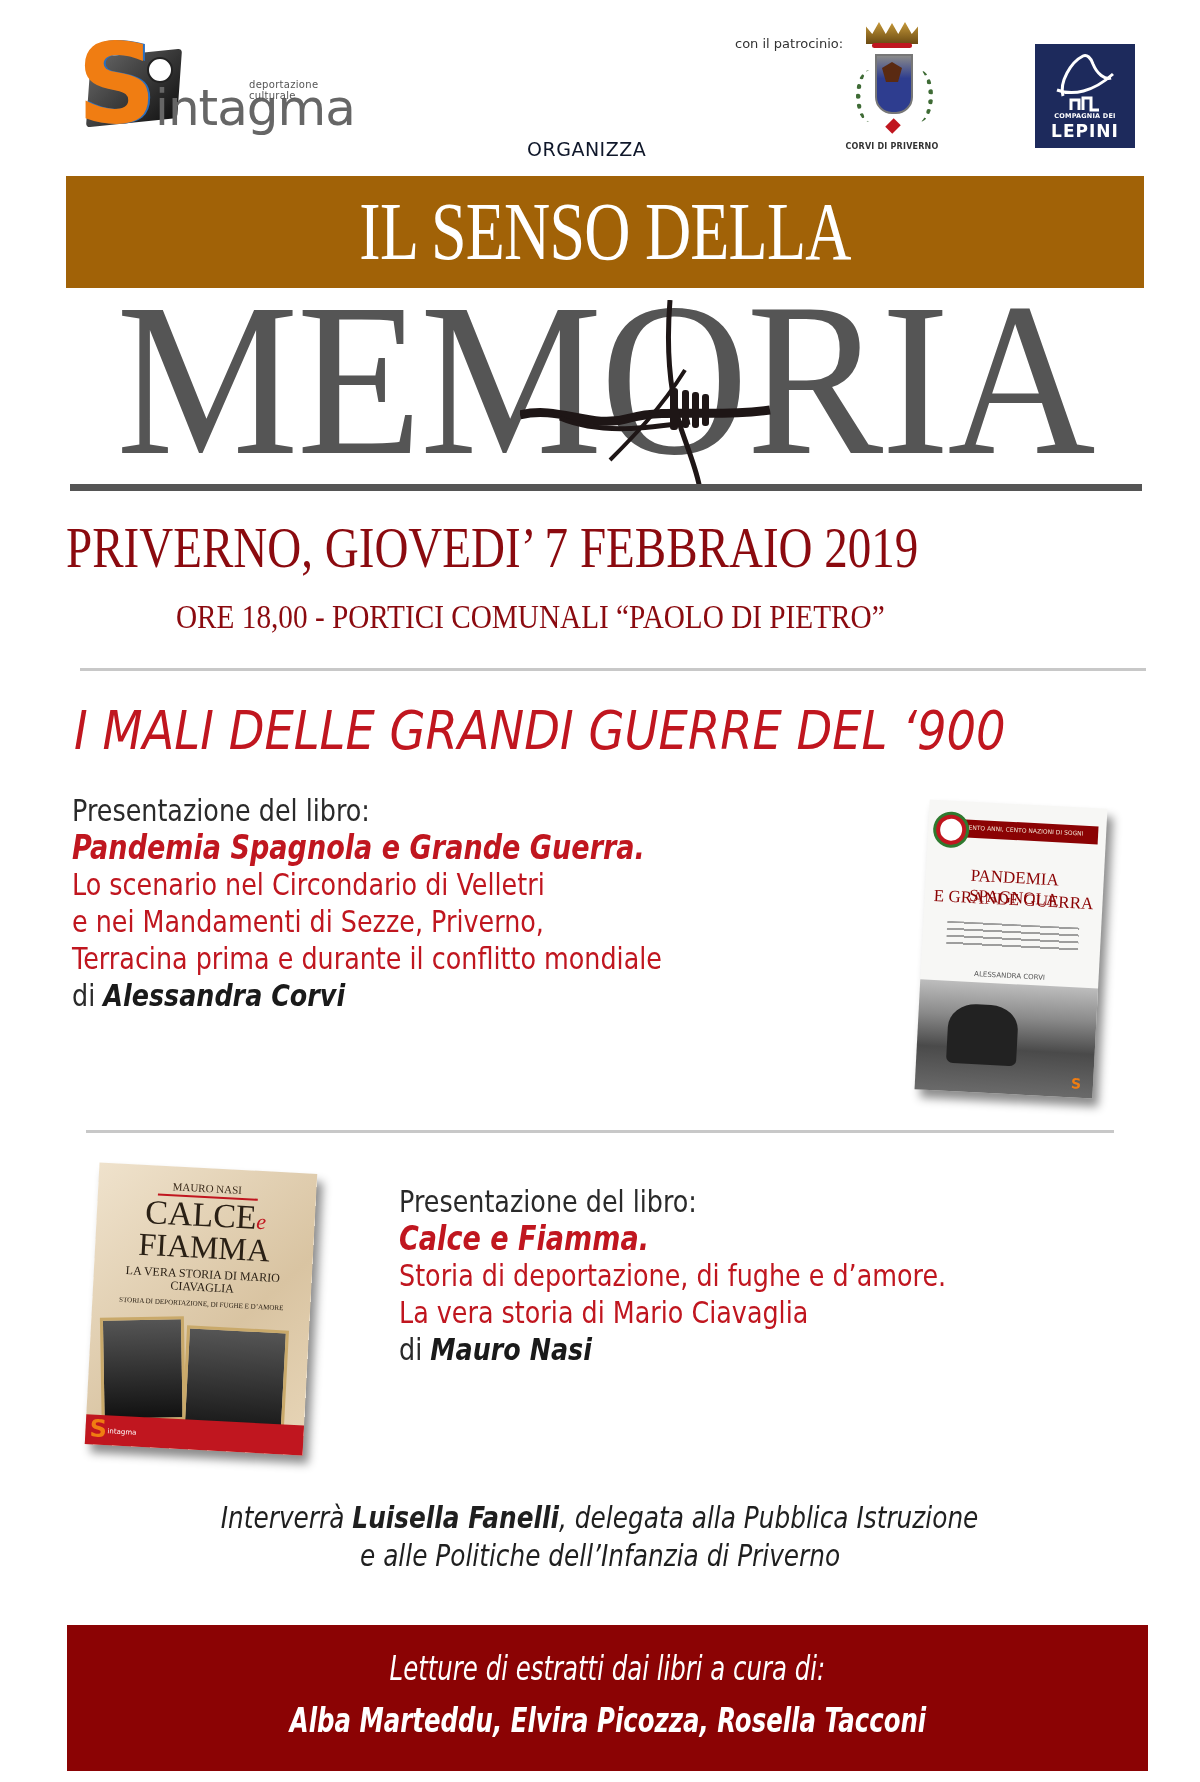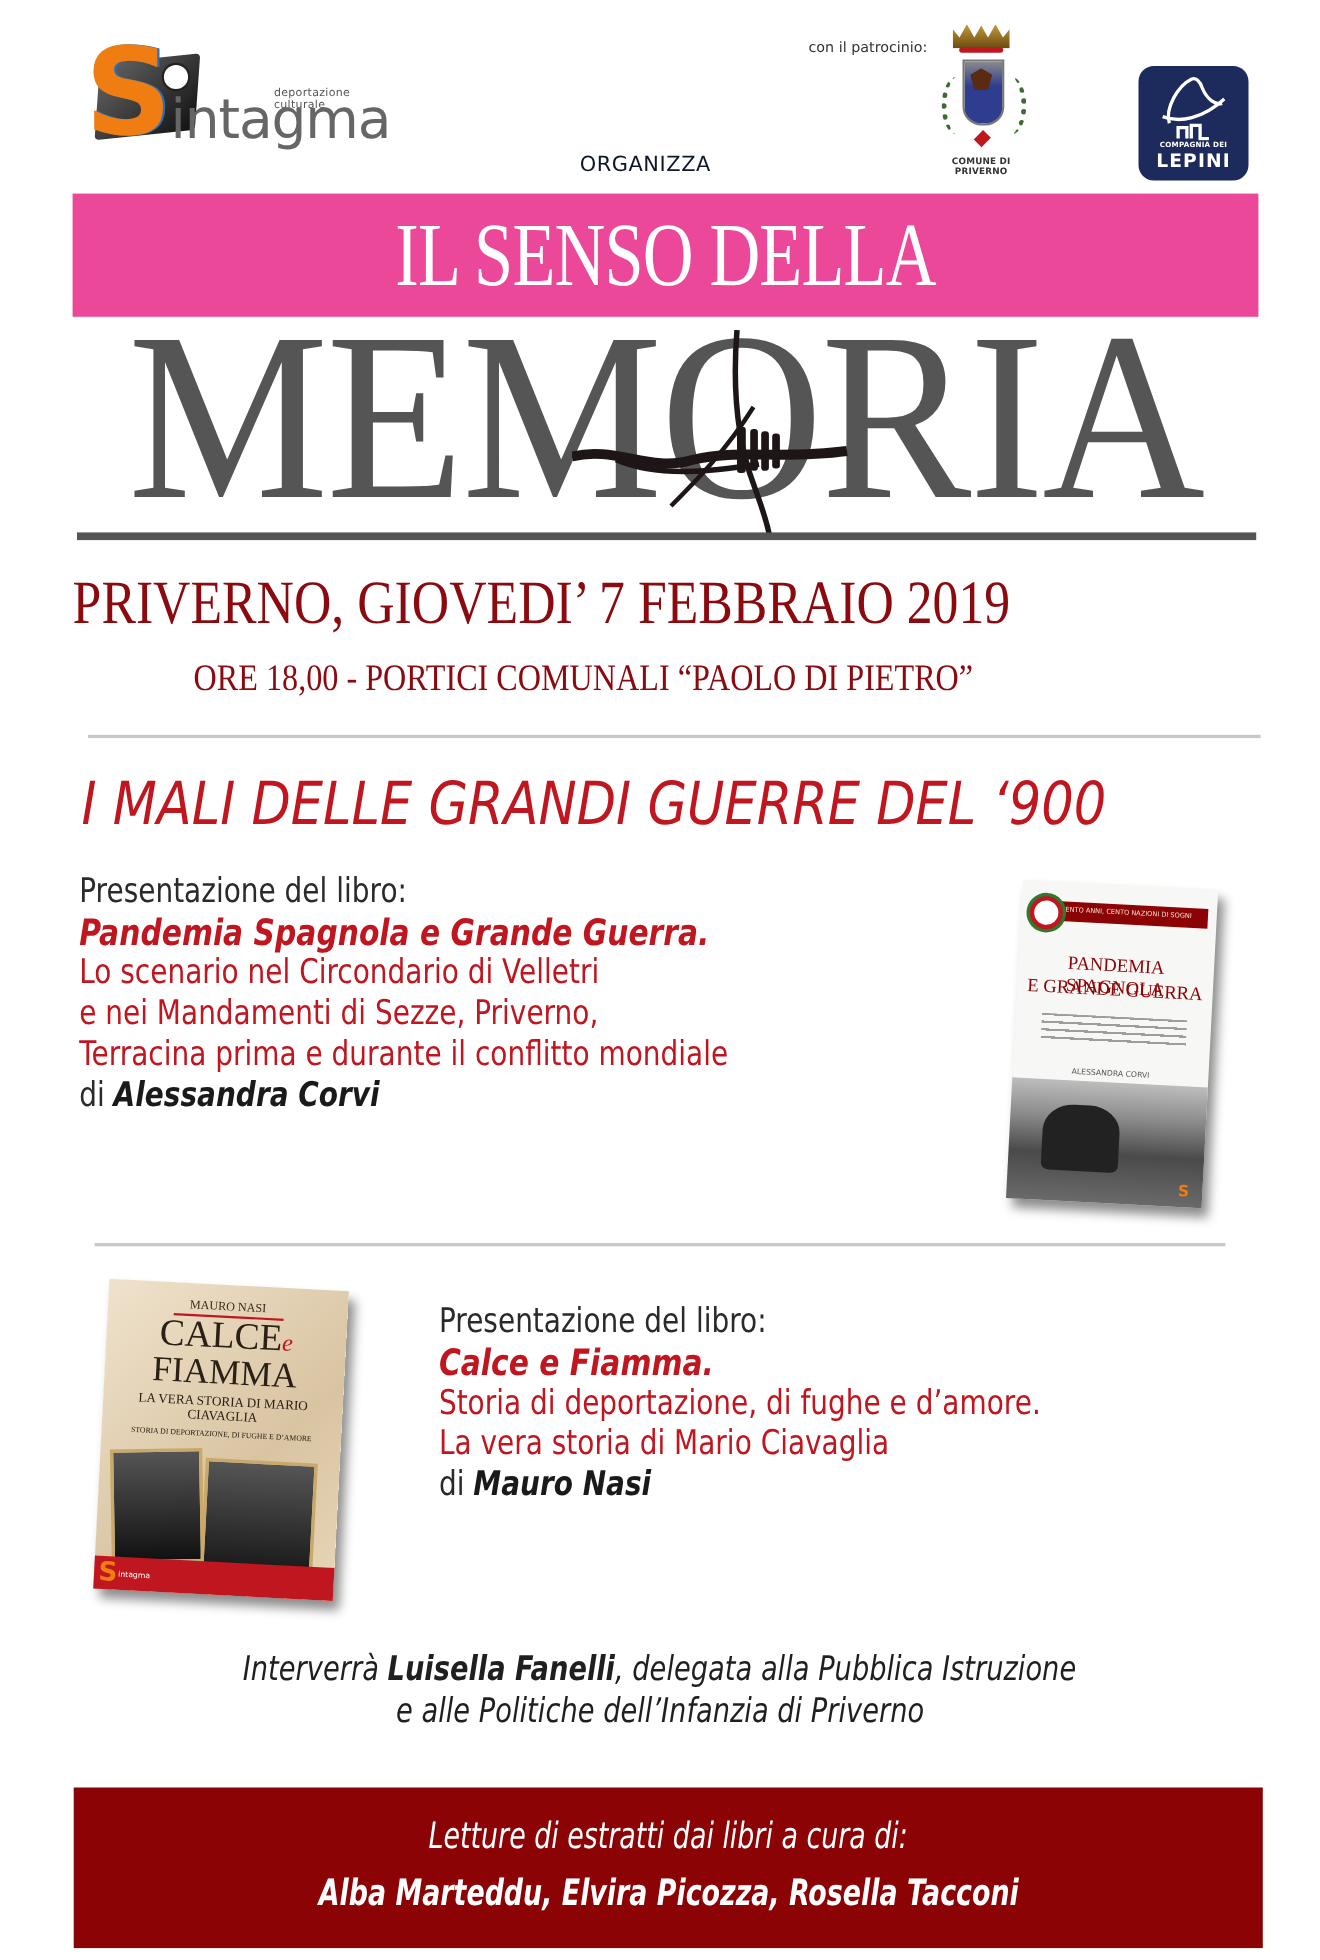--- a/index.html
+++ b/index.html
@@ -22,26 +22,26 @@
   #comune{left:850px;top:22px;width:84px;height:134px;}
   #comune .crown{position:absolute;left:16px;top:0;width:52px;height:22px;background:linear-gradient(#c79a3a,#6a4a12);clip-path:polygon(0 100%,0 20%,12% 55%,25% 0,38% 55%,50% 5%,62% 55%,75% 0,88% 55%,100% 20%,100% 100%);}
   #comune .crown-band{position:absolute;left:22px;top:21px;width:40px;height:5px;background:#c0161f;border-radius:3px;}
   #comune .shield{position:absolute;left:25px;top:32px;width:34px;height:56px;background:linear-gradient(#8a8a8a,#2e3d8f 40%,#2e3d8f);border:2px solid #777;border-radius:0 0 17px 17px;}
   #comune .eagle{position:absolute;left:32px;top:40px;width:20px;height:20px;background:#5a2a12;clip-path:polygon(50% 0,100% 30%,80% 100%,20% 100%,0 30%);}
   #comune .laurel-l{position:absolute;left:6px;top:48px;width:22px;height:52px;border-left:5px dotted #3e6b35;border-radius:50% 0 0 50%;}
   #comune .laurel-r{position:absolute;left:56px;top:48px;width:22px;height:52px;border-right:5px dotted #3e6b35;border-radius:0 50% 50% 0;}
   #comune .ribbon{position:absolute;left:38px;top:98px;width:10px;height:12px;background:#c0161f;transform:rotate(45deg);}
   #comune .label{position:absolute;left:-6px;top:120px;width:96px;text-align:center;font-size:8px;font-weight:bold;color:#333;letter-spacing:.2px;}
 
-  #lepini{left:1035px;top:60px;width:100px;height:104px;background:#1d2a5c;border-radius:14px;}
+  #lepini{left:1035px;top:44px;width:100px;height:104px;background:#1d2a5c;}
   #lepini svg{position:absolute;left:18px;top:8px;}
   #lepini .l1{position:absolute;left:0;width:100%;top:68px;text-align:center;font-size:6.5px;font-weight:bold;color:#fff;letter-spacing:.2px;}
   #lepini .l2{position:absolute;left:0;width:100%;top:77px;text-align:center;font-size:17px;font-weight:bold;color:#fff;letter-spacing:1px;}
 
-  #banner-top{left:66px;top:176px;width:1078px;height:112px;background:#ec4899;}
+  #banner-top{left:66px;top:176px;width:1078px;height:112px;background:#a16207;}
   #banner-top span{position:absolute;left:0;width:100%;top:8px;text-align:center;color:#fff;font-size:82px;line-height:96px;transform:scaleX(.78);transform-origin:50% 0;letter-spacing:-1px;}
 
   #memoria{left:64px;top:290px;width:1082px;height:190px;}
   #memoria span{position:absolute;left:0;width:100%;top:-10px;text-align:center;color:#555;font-size:218px;line-height:200px;transform:scaleX(.94);transform-origin:50% 0;letter-spacing:-2px;}
   #wire{left:520px;top:300px;width:260px;height:190px;}
   #rule-grey{left:70px;top:484px;width:1072px;height:7px;background:#555;}
 
   #date{left:66px;top:516px;width:1080px;font-size:56px;color:#8b0a0f;line-height:64px;white-space:nowrap;}
   #date span{display:inline-block;transform:scaleX(.84);transform-origin:0 0;}
   #time{left:176px;top:597px;font-size:34px;color:#8b0a0f;line-height:40px;white-space:nowrap;}
@@ -119,21 +119,21 @@
 <div id="patrocinio" class="abs sans">con il patrocinio:</div>
 
 <div id="comune" class="abs">
   <div class="crown"></div>
   <div class="crown-band"></div>
   <div class="laurel-l"></div>
   <div class="laurel-r"></div>
   <div class="shield"></div>
   <div class="eagle"></div>
   <div class="ribbon"></div>
-  <div class="label">COMUNE DI PRIVERNO</div>
+  <div class="label">CORVI DI PRIVERNO</div>
 </div>
 
 <div id="lepini" class="abs">
   <svg width="64" height="60" viewBox="0 0 64 60">
     <path d="M10 44 C 6 30, 18 10, 30 4 C 34 2, 38 6, 40 12 C 44 22, 52 28, 58 26" stroke="#fff" stroke-width="3" fill="none"></path>
     <path d="M4 38 C 20 44, 40 40, 60 22" stroke="#fff" stroke-width="3" fill="none"></path>
     <path d="M18 58 L18 48 L26 48 L26 58 M30 58 L30 46 L38 46 L38 58 L46 58" stroke="#fff" stroke-width="3" fill="none"></path>
   </svg>
   <div class="l1">COMPAGNIA DEI</div>
   <div class="l2">LEPINI</div>

